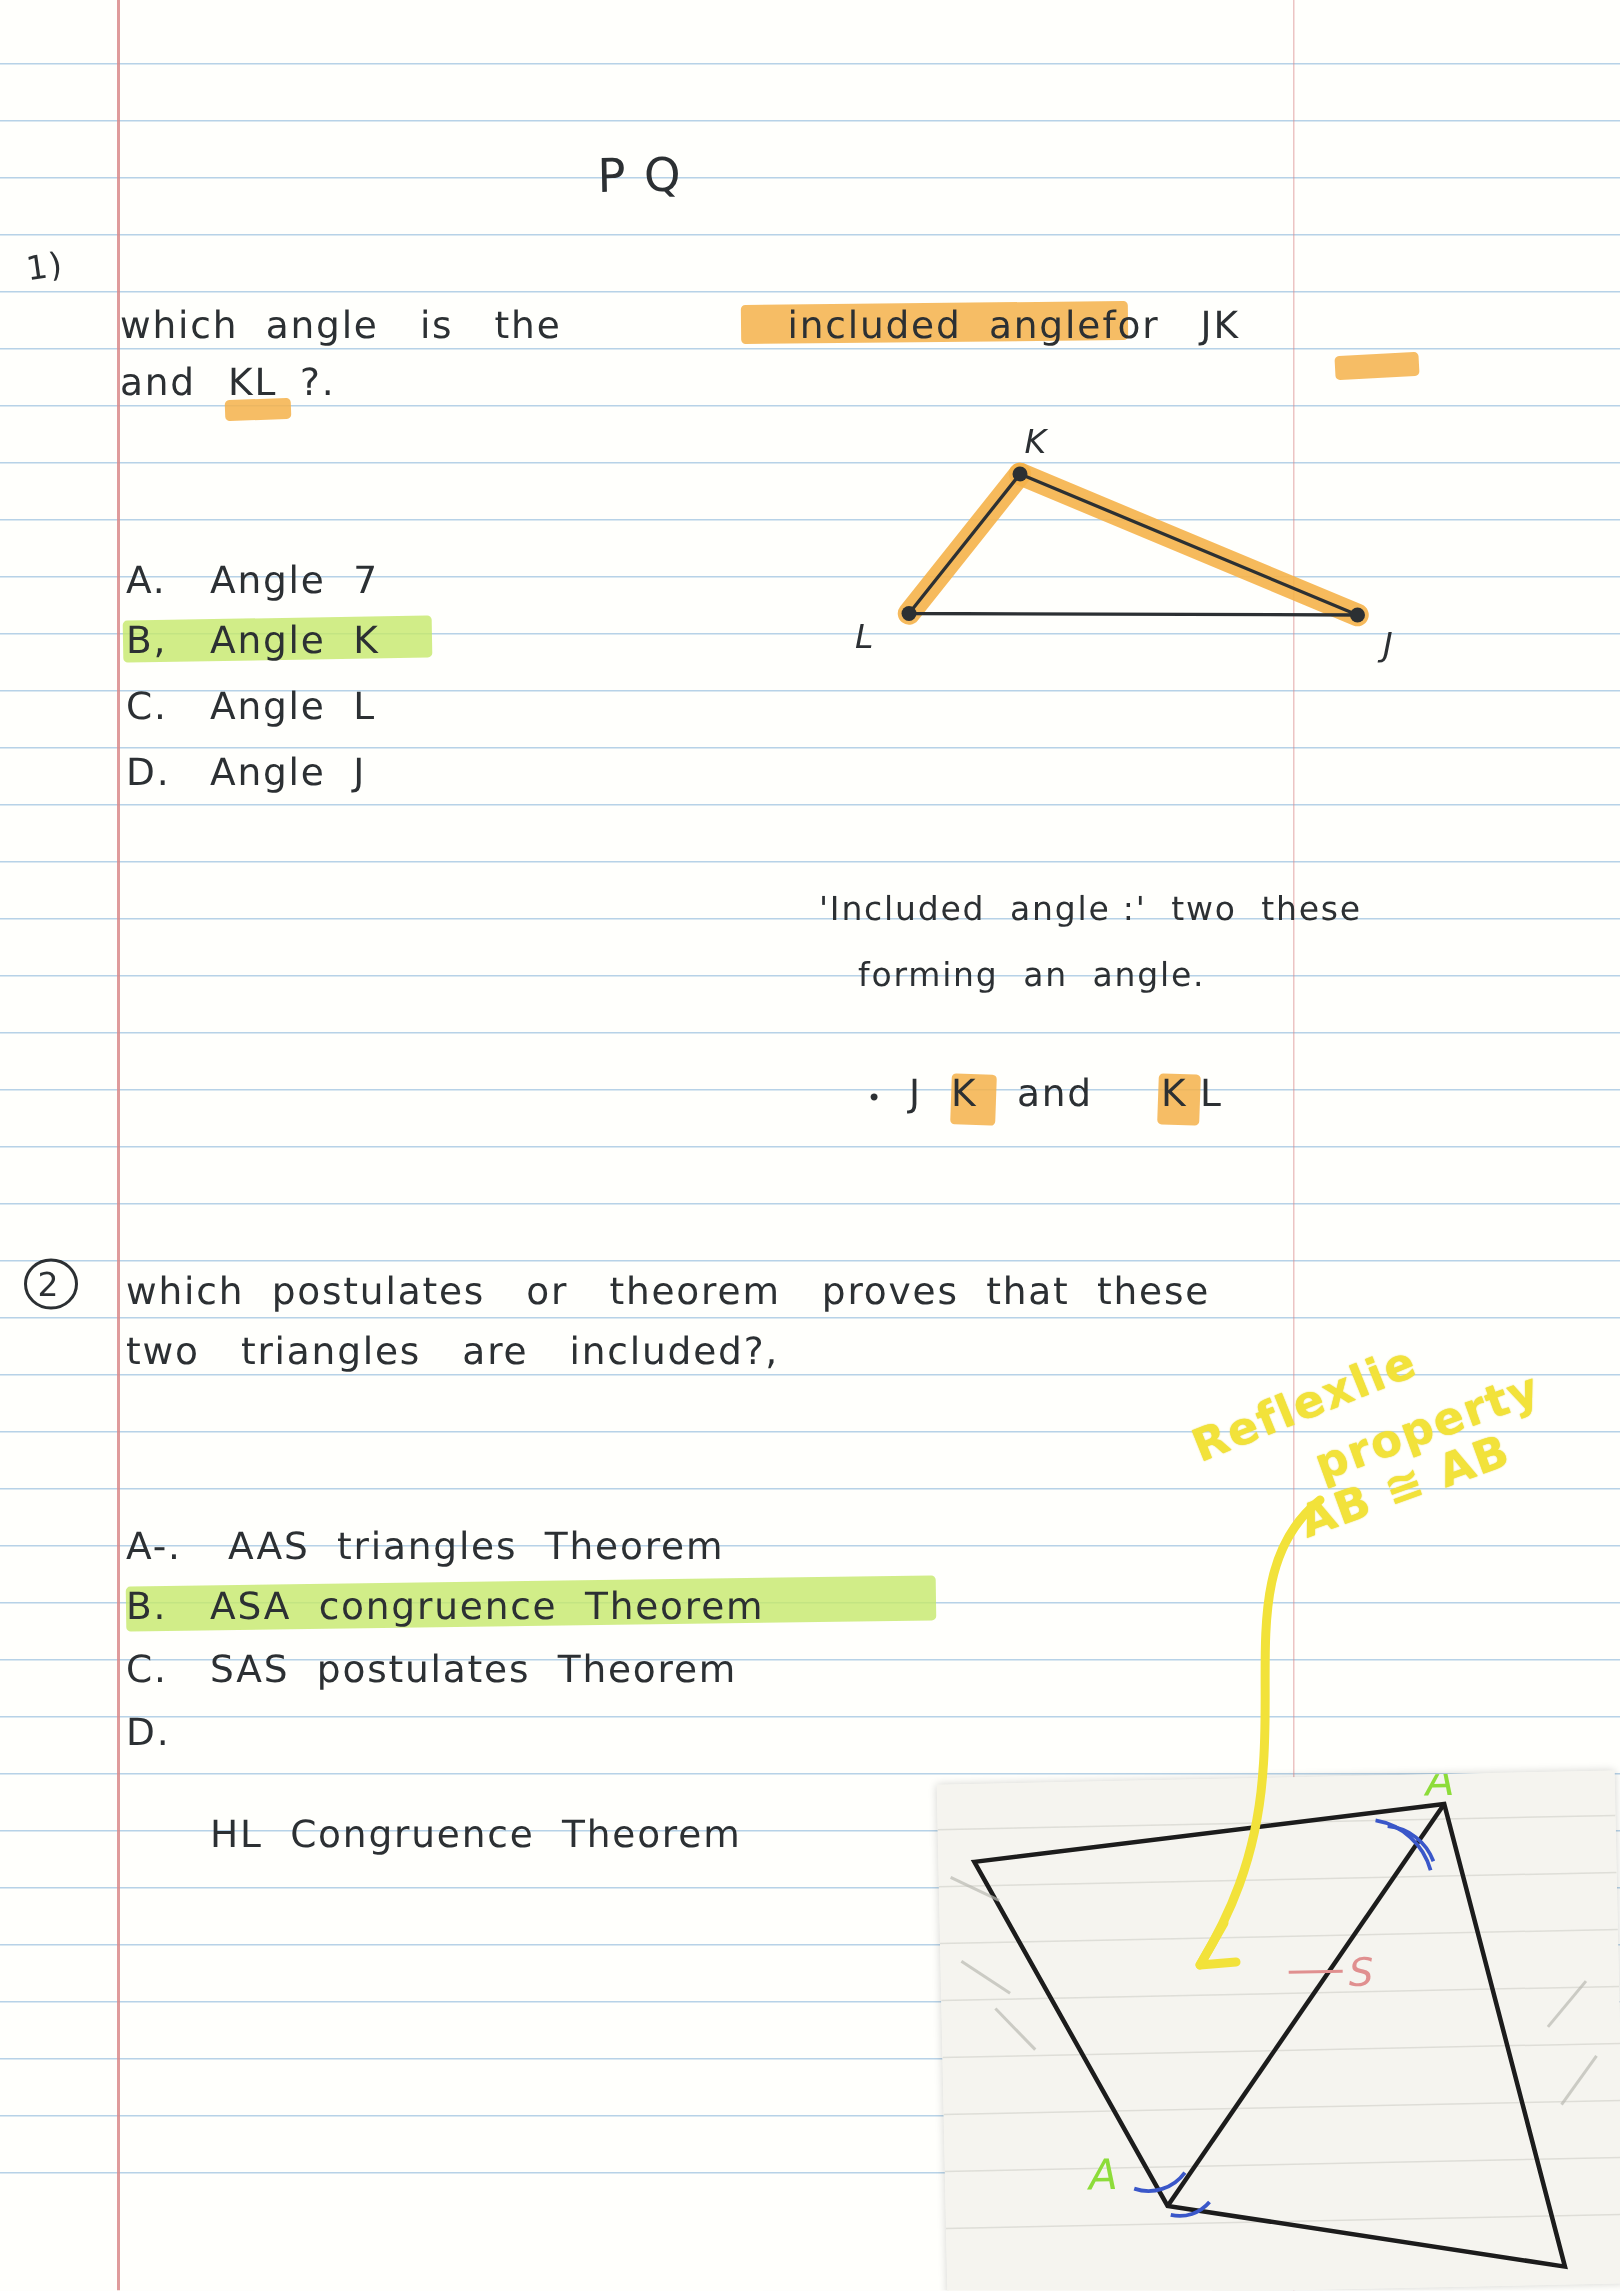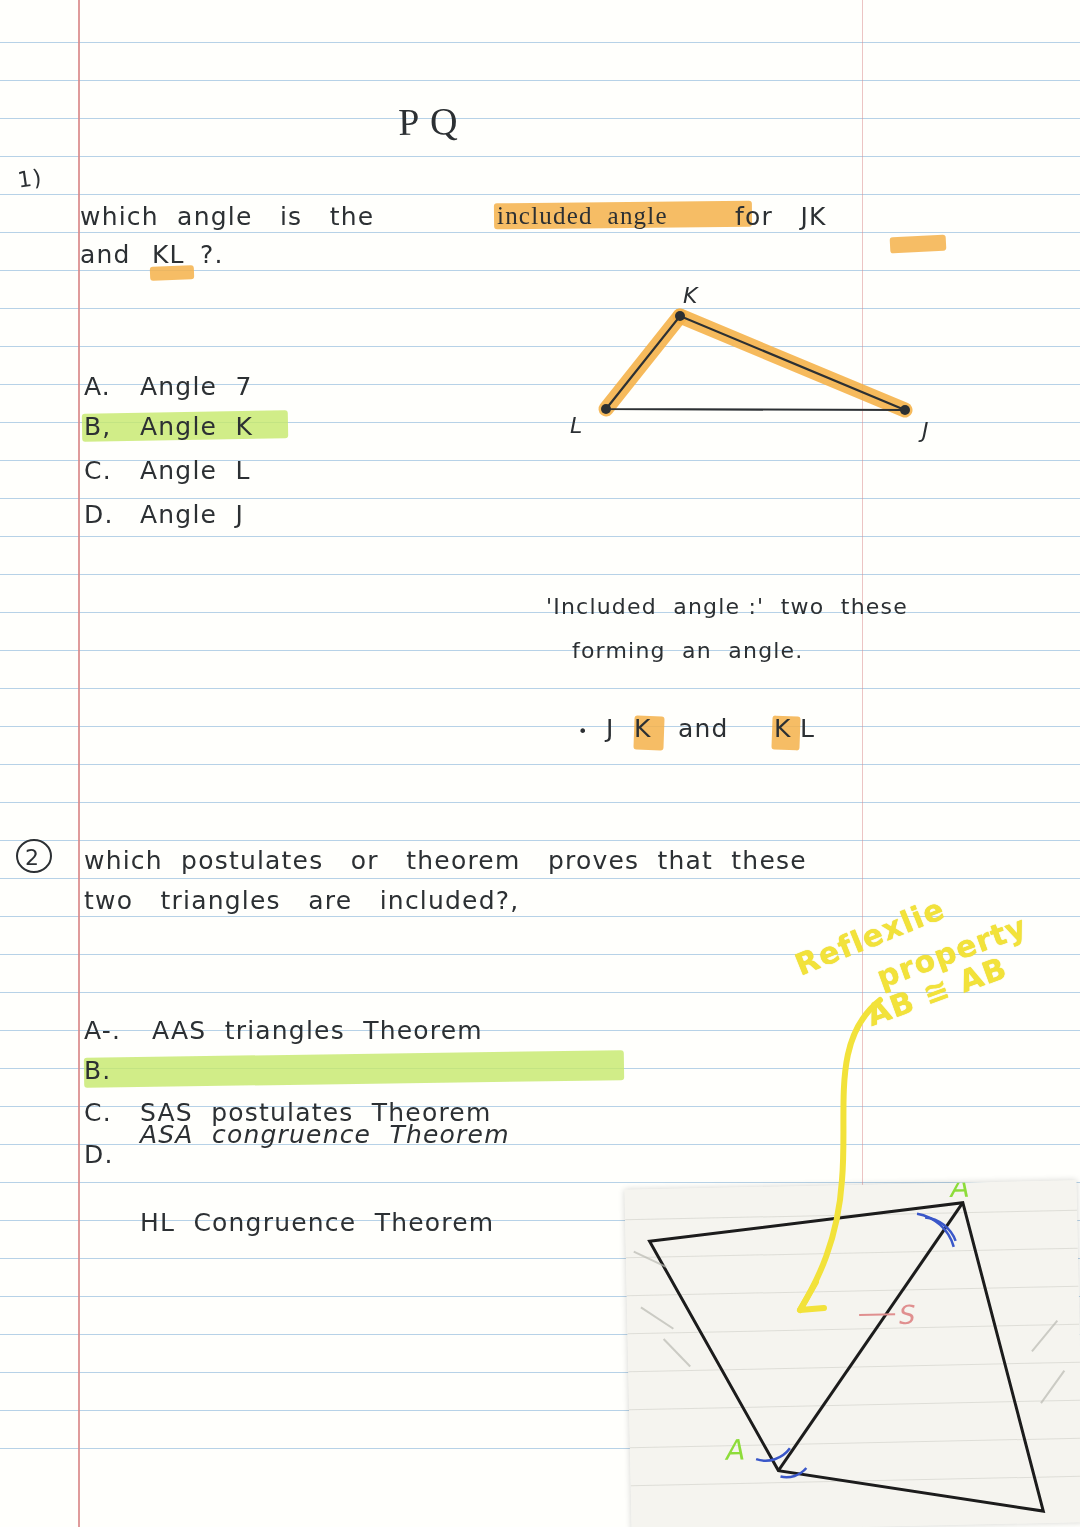--- a/index.html
+++ b/index.html
@@ -130,30 +130,30 @@
       <div class="rule" style="top: 1296px;"></div>
       <div class="rule" style="top: 1334px;"></div>
       <div class="rule" style="top: 1372px;"></div>
       <div class="rule" style="top: 1410px;"></div>
       <div class="rule" style="top: 1448px;"></div>
     </div>
   <div class="margin-line" style="left:78px;"></div>
   <div class="margin-line right" style="left:862px;"></div>
 </div>
 
-<div class="hw big" style="left:398px; top:100px; font-size:38px; transform: rotate(-1deg); font-family: Liberation Serif, serif;">P Q</div>
+<div class="hw big" style="left:398px; top:100px; font-size:31px; transform: rotate(-1deg);">P Q</div>
 
 <div class="hw sm" style="left:16px; top:168px; transform: rotate(-8deg);">1)</div>
 
 <div class="hl orange" style="left:494px; top:202px; width:258px; height:26px; transform: rotate(-0.6deg);"></div>
 <div class="hl orange" style="left:890px; top:236px; width:56px; height:16px; transform: rotate(-3deg);"></div>
 <div class="hl orange" style="left:150px; top:266px; width:44px; height:14px; transform: rotate(-2deg);"></div>
 
 <div class="hw med" style="left:80px; top:202px;">which  angle   is   the</div>
-<div class="hw med" style="left:497px; top:202px;font-family:Liberation Serif, serif;">included  angle</div>
+<div class="hw med" style="left:525px; top:202px;">included  angle</div>
 <div class="hw med" style="left:735px; top:202px;">for   JK</div>
 <div class="hw med" style="left:80px; top:240px;">and</div>
 <div class="hw med" style="left:152px; top:240px;">KL</div>
 <div class="hw med" style="left:200px; top:240px;">?.</div>
 
 <div class="hl green" style="left:82px; top:412px; width:206px; height:28px; transform: rotate(-1deg);"></div>
 
 <div class="hw med" style="left:84px; top:372px;">A.</div>
 <div class="hw med" style="left:140px; top:372px;">Angle  7</div>
 
@@ -201,21 +201,21 @@
 
 <div class="hw med" style="left:84px; top:846px;">which  postulates   or   theorem   proves  that  these</div>
 <div class="hw med" style="left:84px; top:886px;">two   triangles   are   included?,</div>
 
 <div class="hl green" style="left:84px; top:1054px; width:540px; height:30px; transform: rotate(-0.8deg);"></div>
 
 <div class="hw med" style="left:84px; top:1016px;">A-.</div>
 <div class="hw med" style="left:152px; top:1016px;">AAS  triangles  Theorem</div>
 
 <div class="hw med" style="left:84px; top:1056px;">B.</div>
-<div class="hw med" style="left:140px; top:1120px;font-style:italic;">ASA  congruence  Theorem</div>
+<div class="hw med" style="left:140px; top:1056px;">ASA  congruence  Theorem</div>
 
 <div class="hw med" style="left:84px; top:1098px;">C.</div>
 <div class="hw med" style="left:140px; top:1098px;">SAS  postulates  Theorem</div>
 
 <div class="hw med" style="left:84px; top:1140px;">D.</div>
 <div class="hw med" style="left:140px; top:1208px;">HL  Congruence  Theorem</div>
 
 <div class="hw med yellow" style="left:790px; top:950px; transform: rotate(-22deg); font-size:30px; font-weight:bold;">Reflexlie</div>
 <div class="hw med yellow" style="left:872px; top:962px; transform: rotate(-20deg); font-size:30px; font-weight:bold;">property</div>
 <div class="hw med yellow" style="left:862px; top:1000px; transform: rotate(-20deg); font-size:30px; font-weight:bold;">AB ≅ AB</div>

